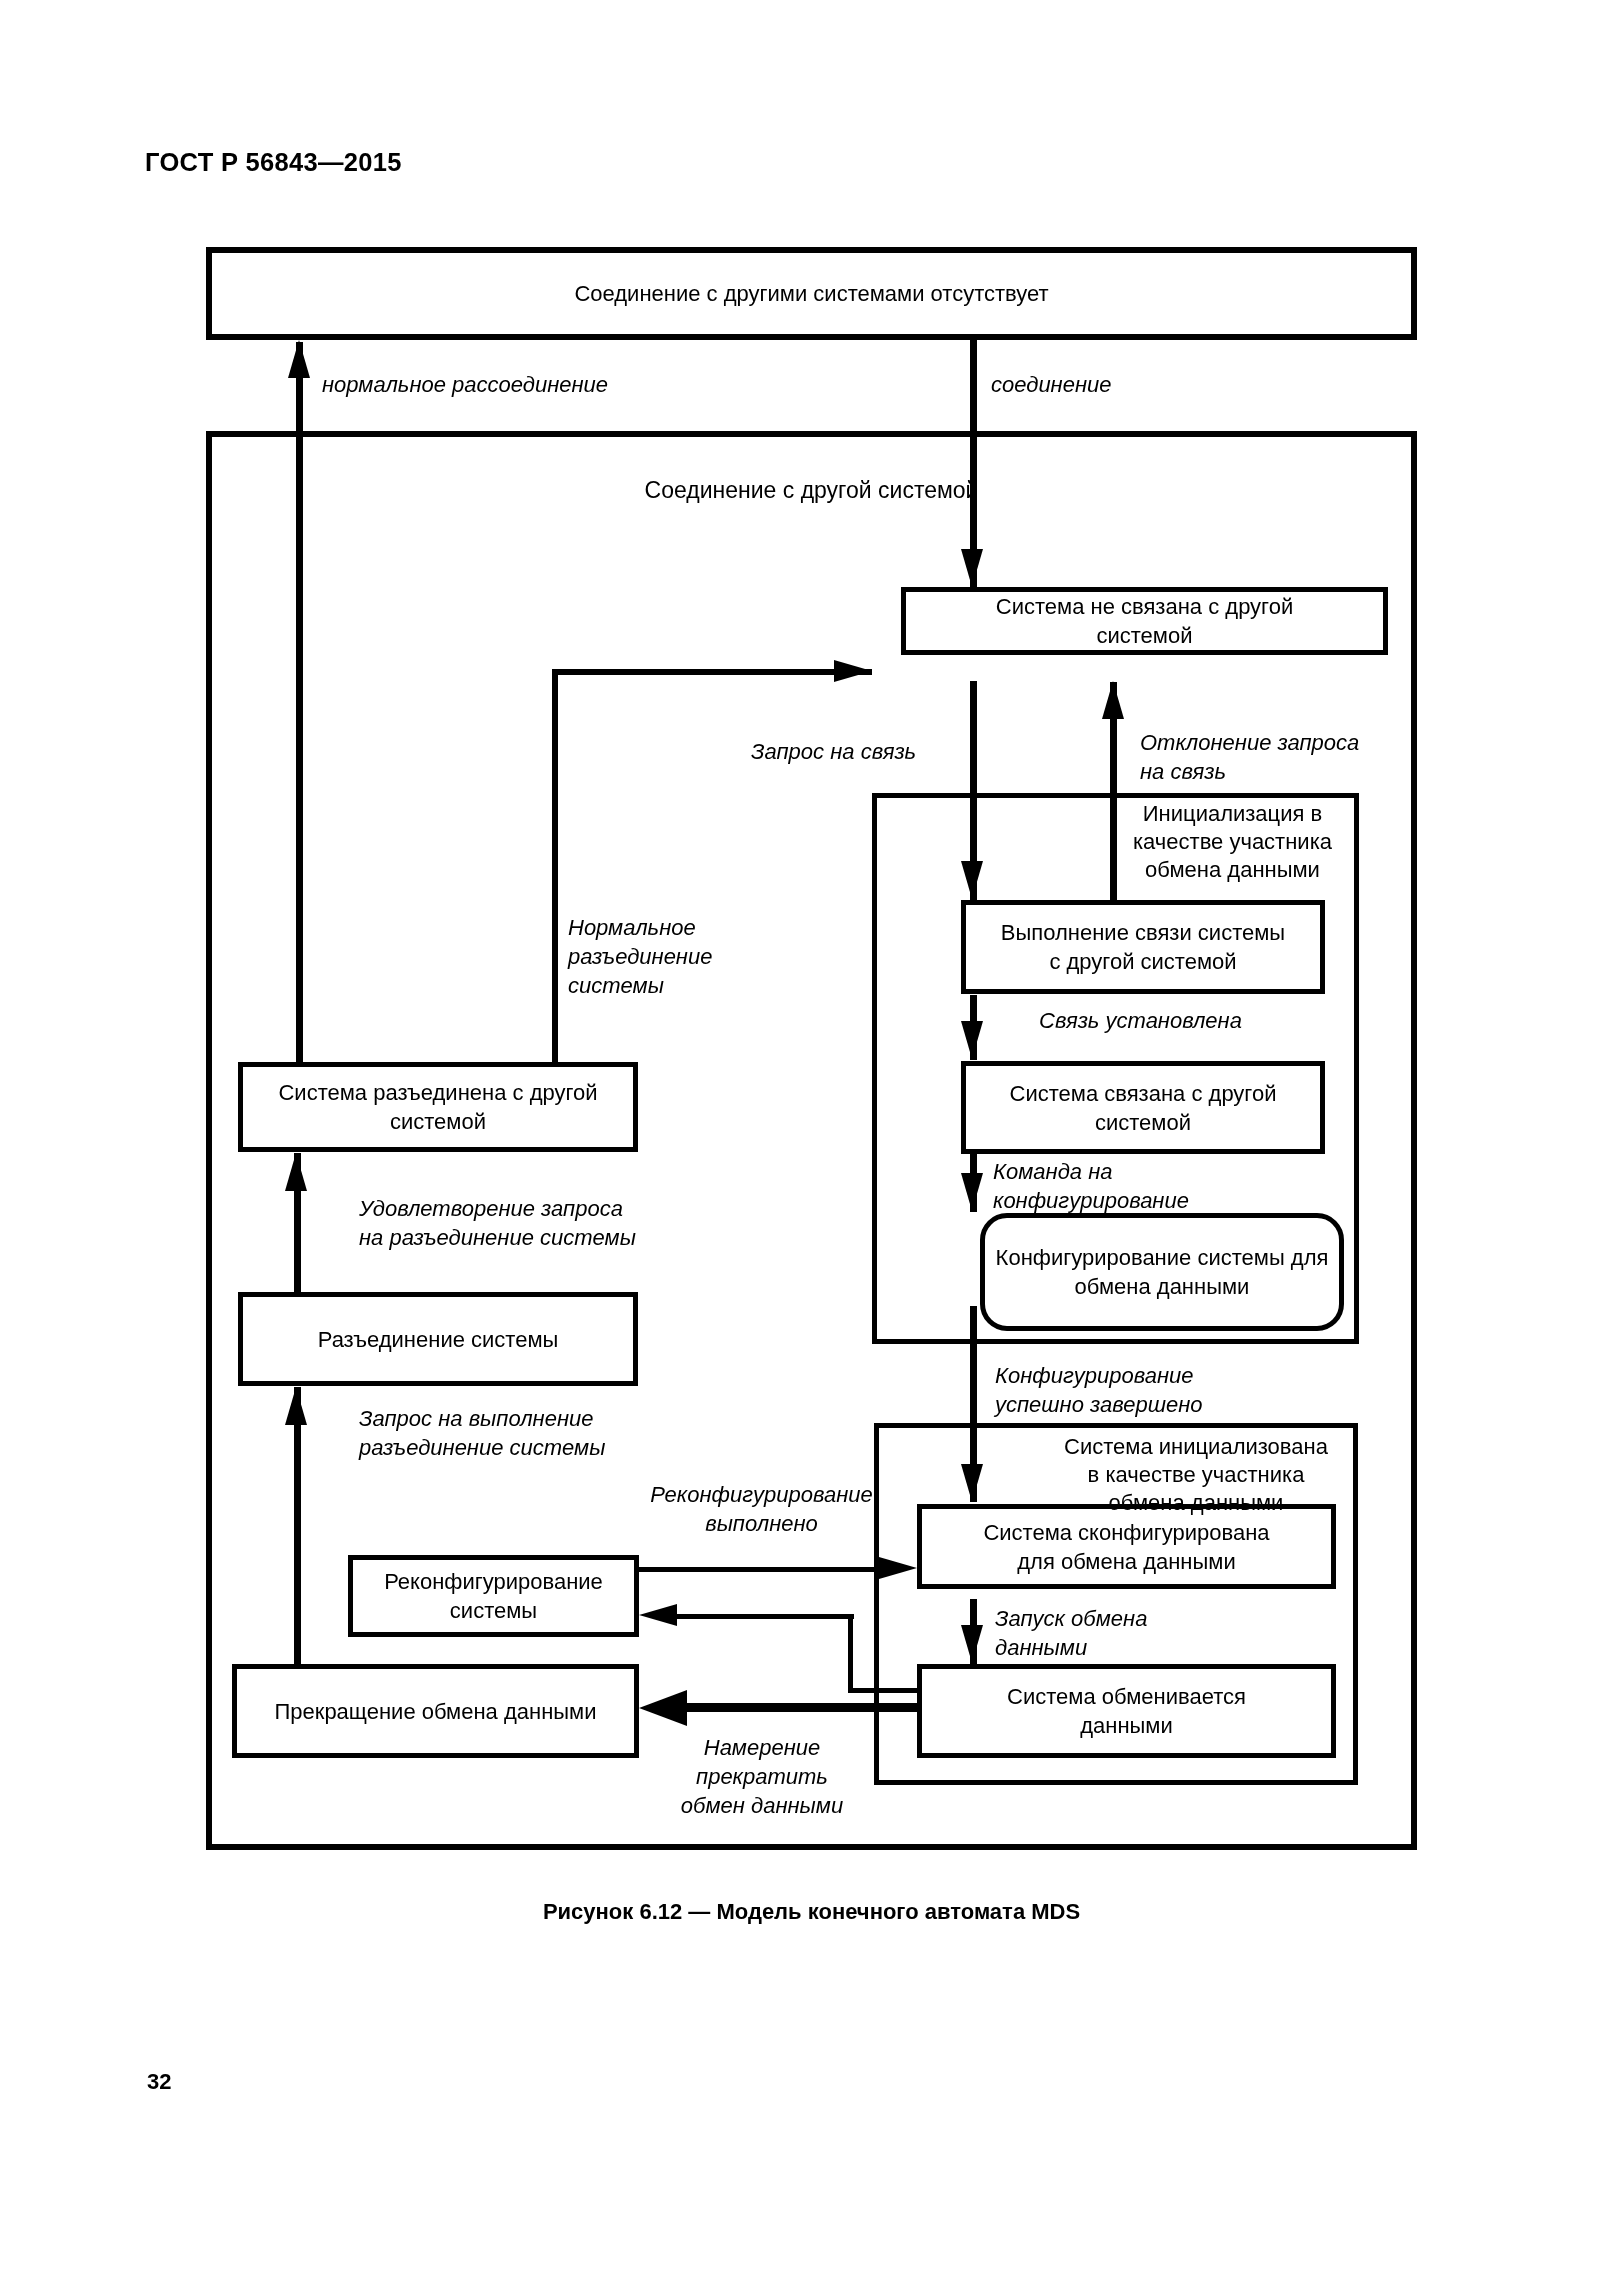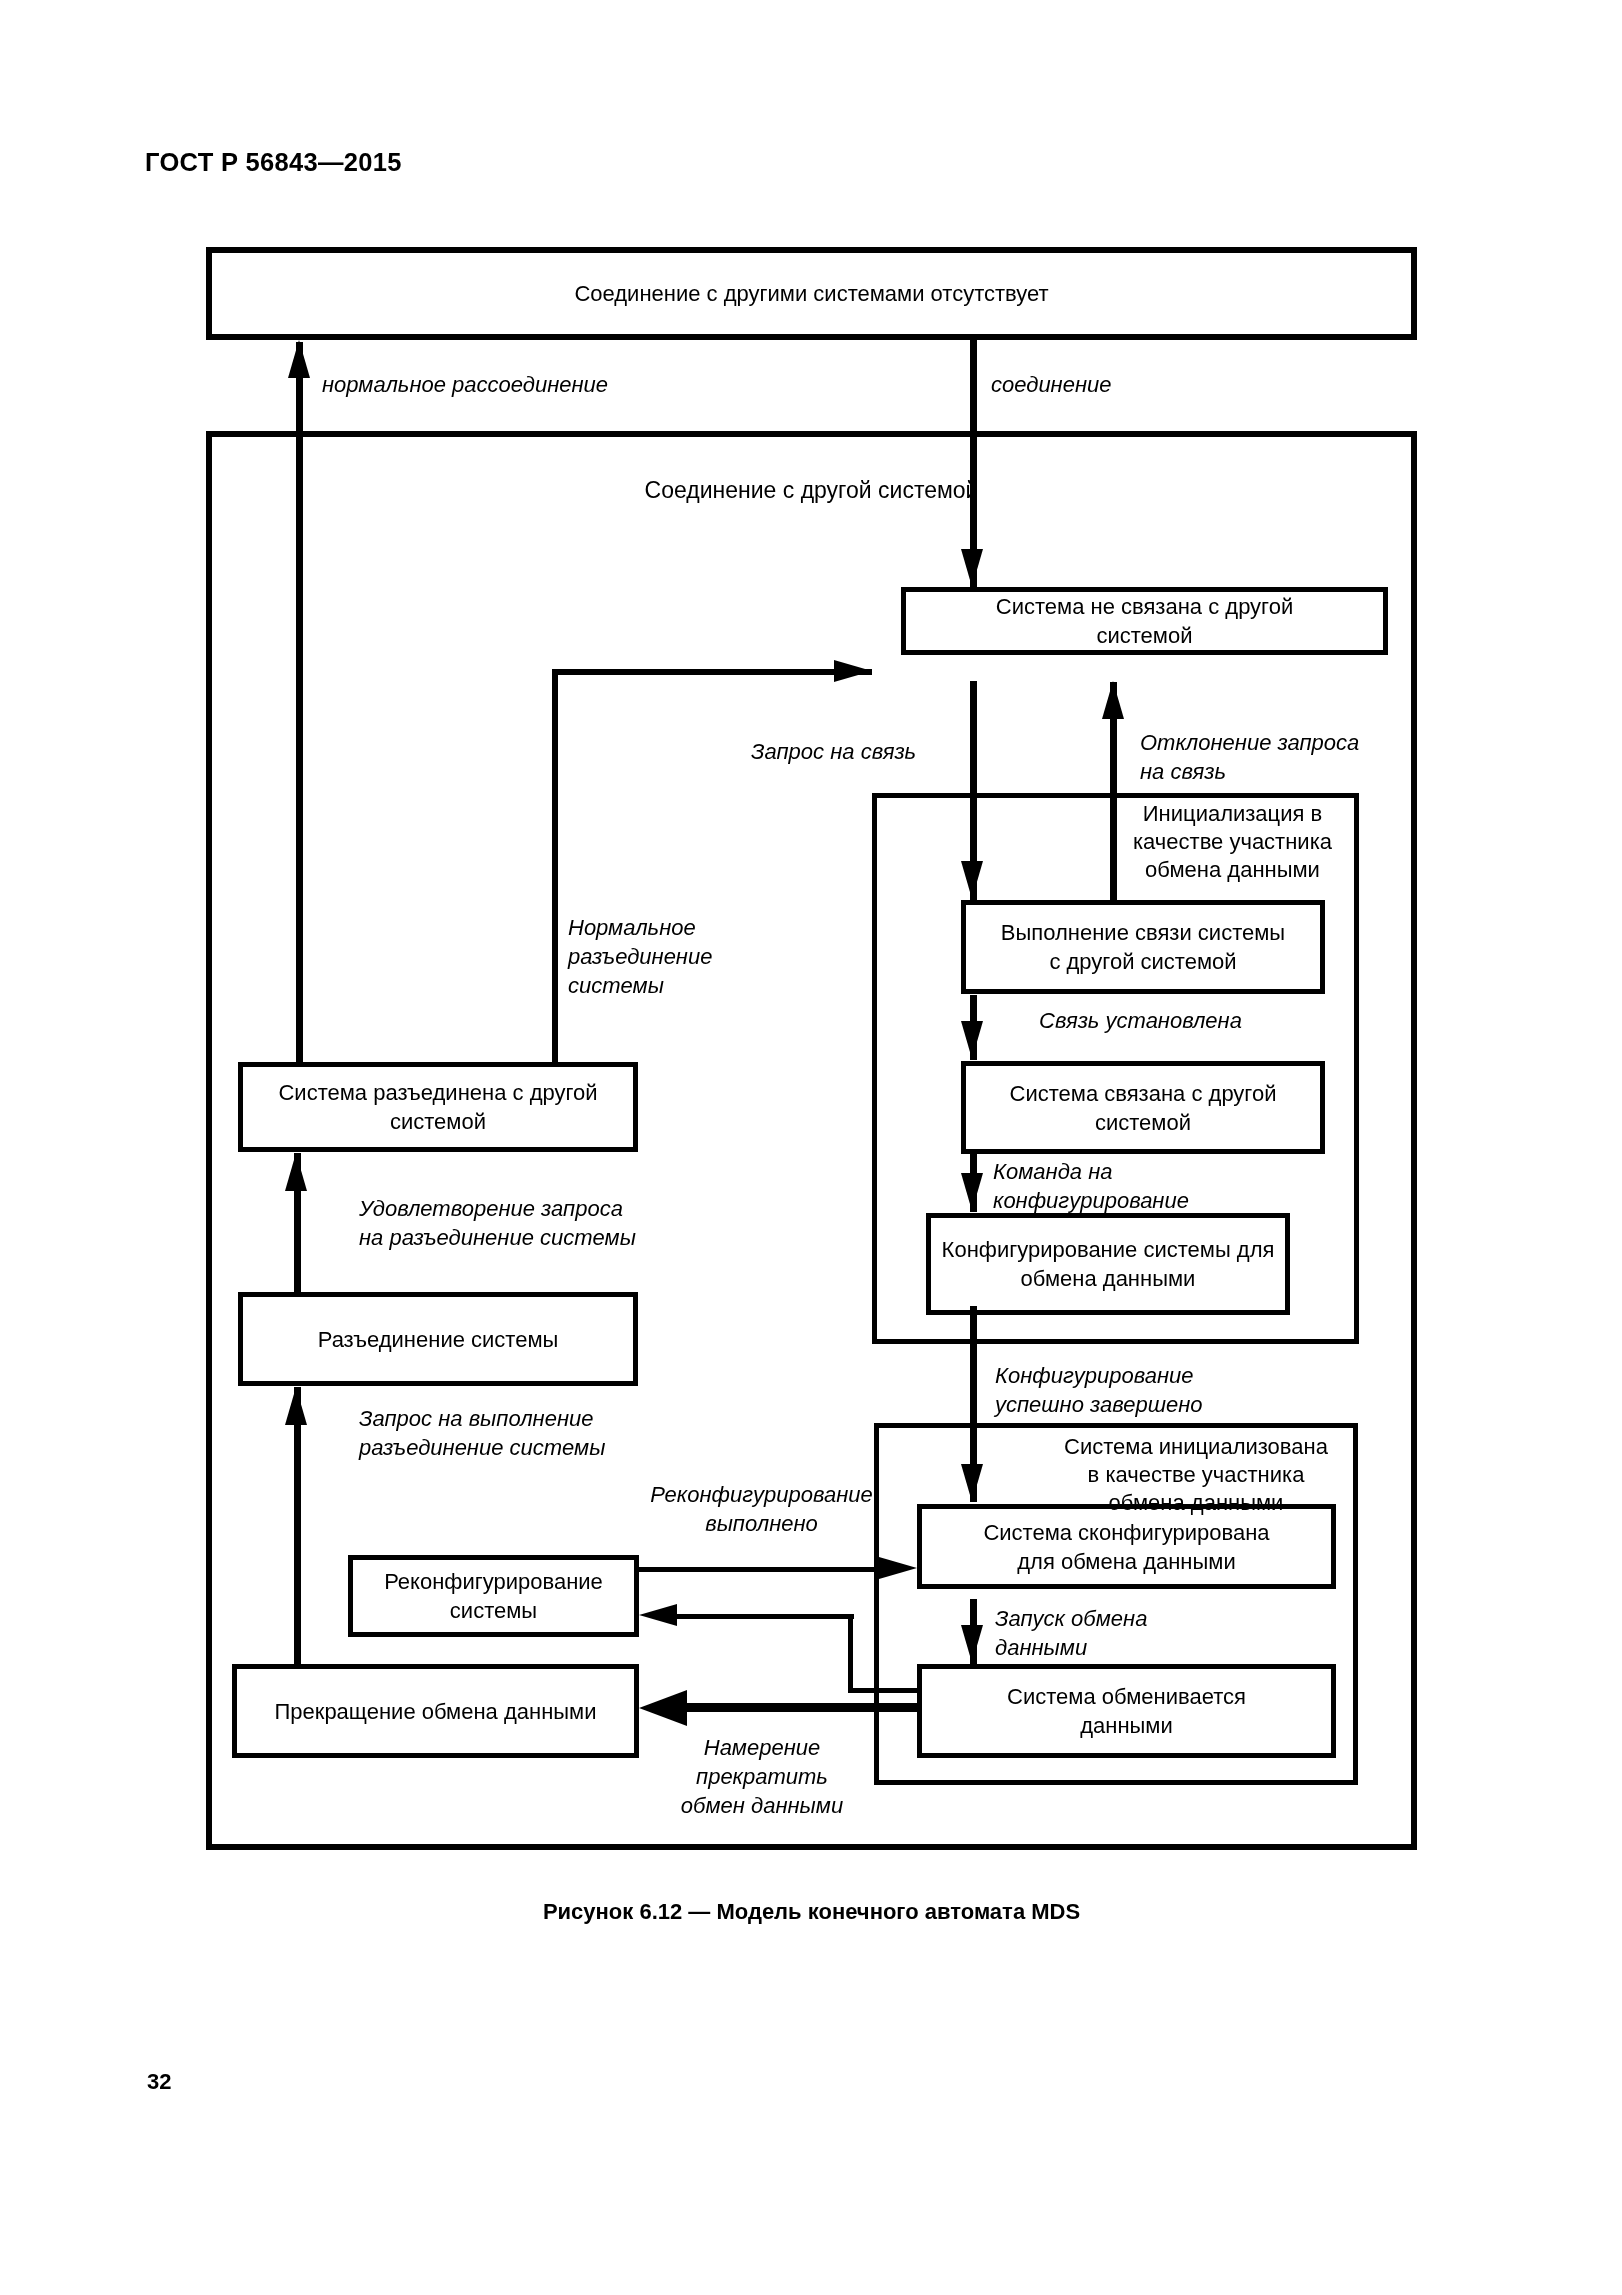--- a/index.html
+++ b/index.html
@@ -48,21 +48,21 @@
   <div class="box" style="left:961px;top:900px;width:364px;height:94px;">
     <span>Выполнение связи системы
 с другой системой</span>
   </div>
 
   <div class="box" style="left:961px;top:1061px;width:364px;height:93px;">
     <span>Система связана с другой
 системой</span>
   </div>
 
-  <div class="box" style="left:926px;top:1213px;width:364px;height:102px;">
+  <div class="box" style="left:980px;top:1213px;width:364px;height:118px;border-radius:27px;">
     <span>Конфигурирование системы для
 обмена данными</span>
   </div>
 
   <div class="box" style="left:917px;top:1504px;width:419px;height:85px;">
     <span>Система сконфигурирована
 для обмена данными</span>
   </div>
 
   <div class="box" style="left:917px;top:1664px;width:419px;height:94px;">

